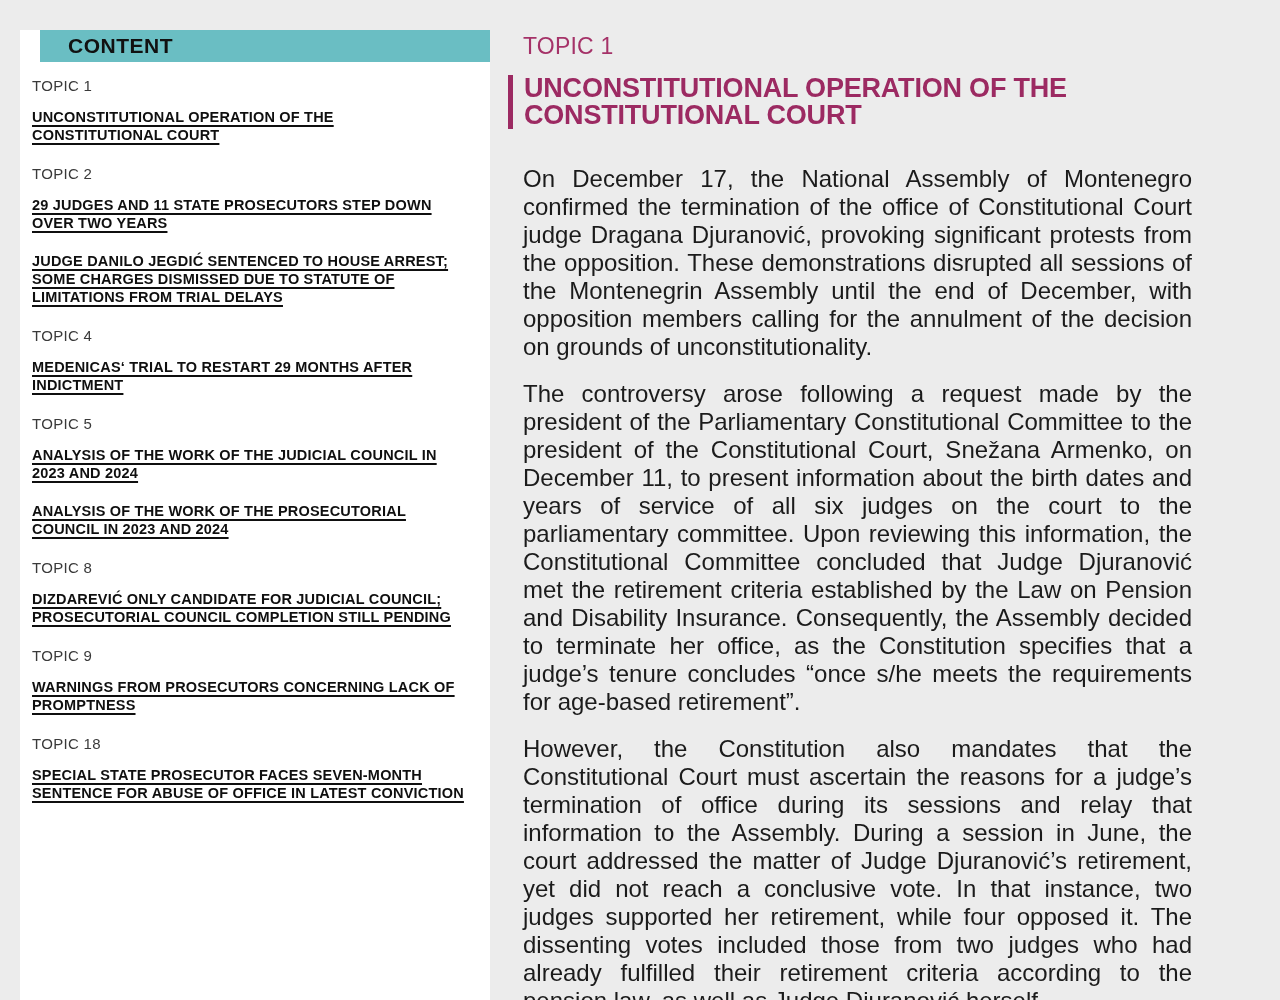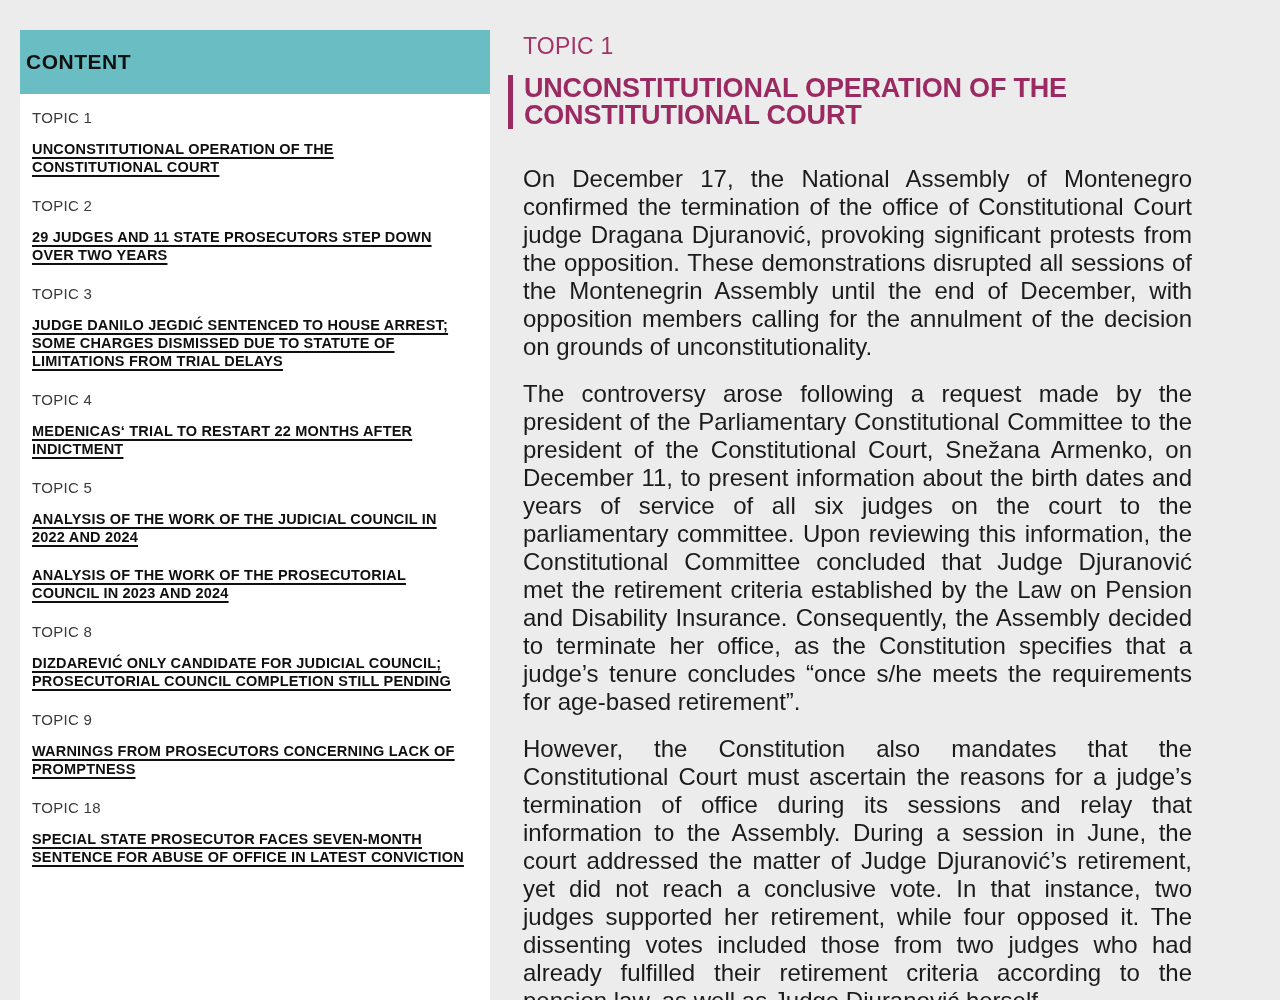--- a/index.html
+++ b/index.html
@@ -15,25 +15,26 @@
   .toc-panel {
     position: absolute;
     left: 20px;
     top: 30px;
     width: 470px;
     height: 970px;
     background: #ffffff;
     box-sizing: border-box;
   }
   .toc-header {
-    height: 64px;
+    height: 32px;
     background: #6abec3;
     display: flex;
     align-items: center;
-    padding-left: 6px;
+    padding-left: 28px;
+    margin-left: 20px;
   }
   .toc-header-label {
     font-size: 21px;
     font-weight: bold;
     color: #111111;
     letter-spacing: 0.5px;
   }
   .toc-list {
     padding: 14px 24px 0 12px;
   }
@@ -102,30 +103,29 @@
   <nav class="toc-list">
     <div class="toc-item">
       <div class="toc-topic">TOPIC 1</div>
       <a class="toc-link">UNCONSTITUTIONAL OPERATION OF THE CONSTITUTIONAL COURT</a>
     </div>
     <div class="toc-item">
       <div class="toc-topic">TOPIC 2</div>
       <a class="toc-link">29 JUDGES AND 11 STATE PROSECUTORS STEP DOWN OVER TWO YEARS</a>
     </div>
     <div class="toc-item">
-      <div class="toc-topic">TOPIC 3</div>
       <a class="toc-link">JUDGE DANILO JEGDIĆ SENTENCED TO HOUSE ARREST; SOME CHARGES DISMISSED DUE TO STATUTE OF LIMITATIONS FROM TRIAL DELAYS</a>
     </div>
     <div class="toc-item">
       <div class="toc-topic">TOPIC 4</div>
-      <a class="toc-link">MEDENICAS‘ TRIAL TO RESTART 22 MONTHS AFTER INDICTMENT</a>
+      <a class="toc-link">MEDENICAS‘ TRIAL TO RESTART 29 MONTHS AFTER INDICTMENT</a>
     </div>
     <div class="toc-item">
       <div class="toc-topic">TOPIC 5</div>
-      <a class="toc-link">ANALYSIS OF THE WORK OF THE JUDICIAL COUNCIL IN 2022 AND 2024</a>
+      <a class="toc-link">ANALYSIS OF THE WORK OF THE JUDICIAL COUNCIL IN 2023 AND 2024</a>
     </div>
     <div class="toc-item">
       <a class="toc-link">ANALYSIS OF THE WORK OF THE PROSECUTORIAL COUNCIL IN 2023 AND 2024</a>
     </div>
     <div class="toc-item">
       <div class="toc-topic">TOPIC 8</div>
       <a class="toc-link">DIZDAREVIĆ ONLY CANDIDATE FOR JUDICIAL COUNCIL; PROSECUTORIAL COUNCIL COMPLETION STILL PENDING</a>
     </div>
     <div class="toc-item">
       <div class="toc-topic">TOPIC 9</div>

